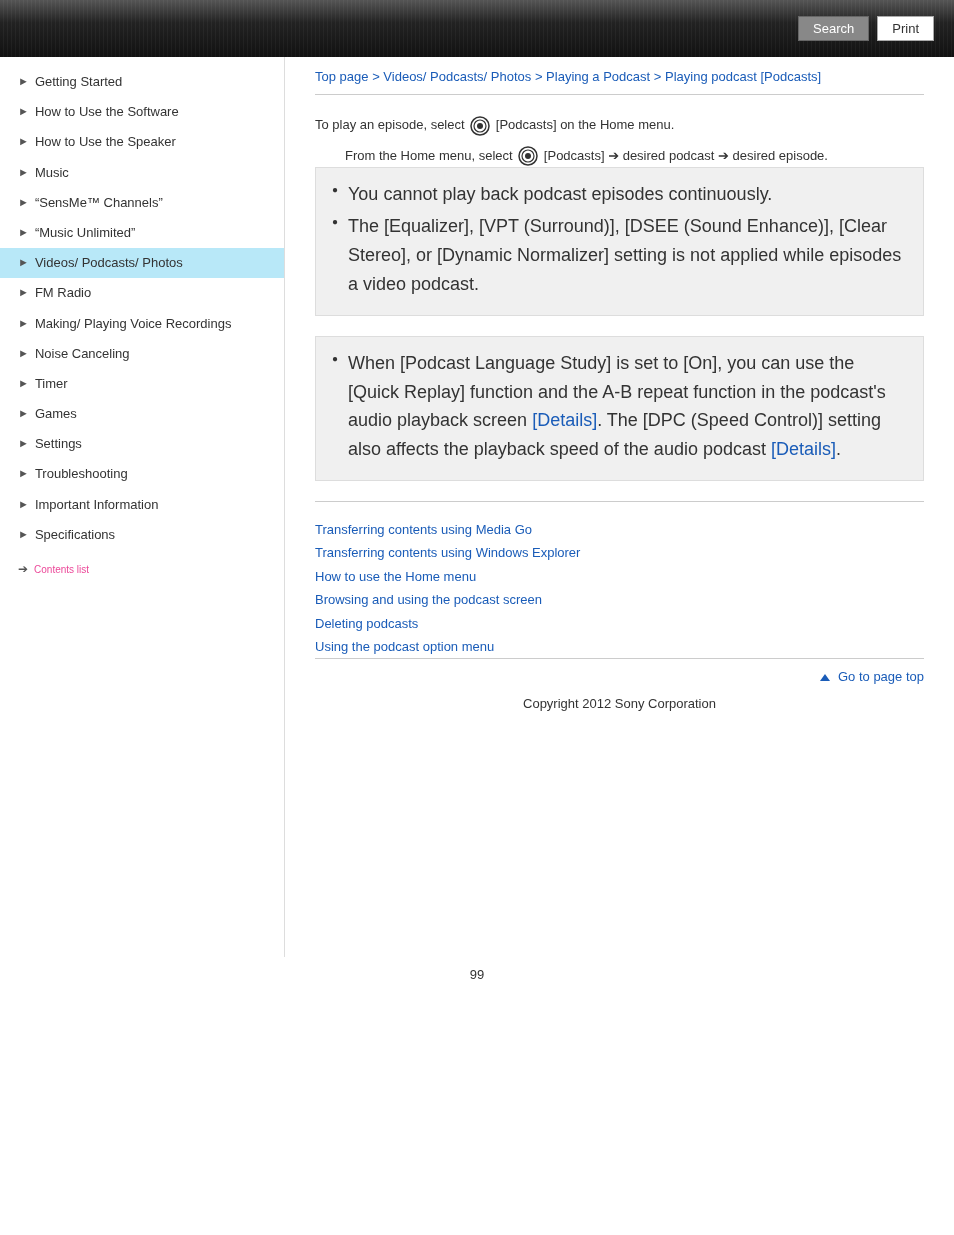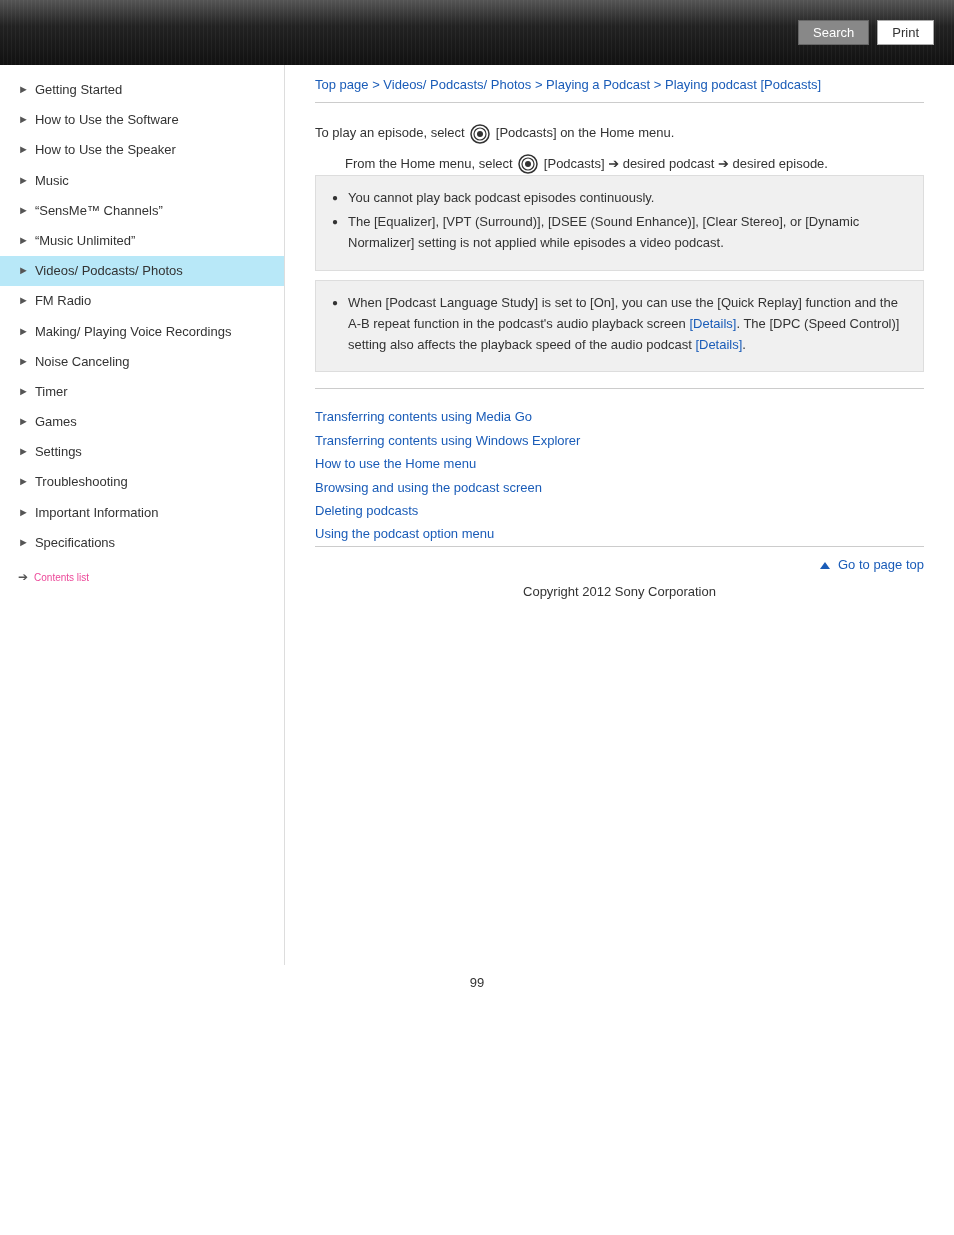--- a/index.html
+++ b/index.html
@@ -7,21 +7,21 @@
       font-family: Arial, sans-serif;
       font-size: 13px;
       color: #333;
       background: #fff;
       width: 954px;
     }
 
     
     .header-bar {
       background: linear-gradient(180deg, #555 0%, #222 40%, #111 100%);
-      height: 65px;
+      height: 57px;
       display: flex;
       align-items: center;
       justify-content: flex-end;
       padding-right: 20px;
       gap: 8px;
       position: relative;
     }
     .header-bar::before {
       content: '';
       position: absolute;
@@ -133,22 +133,22 @@
       font-size: 13px;
       margin-left: 30px;
       line-height: 1.6;
     }
 
     
     .info-box {
       background: #f0f0f0;
       border: 1px solid #ddd;
       padding: 12px 16px;
-      margin-bottom: 9px;
-      font-size: 13px;
+      margin-bottom: 20px;
+      font-size: 18px;
       line-height: 1.6;
     }
     .info-box ul {
       list-style: none;
       padding: 0;
     }
     .info-box ul li {
       padding-left: 16px;
       position: relative;
       margin-bottom: 4px;

